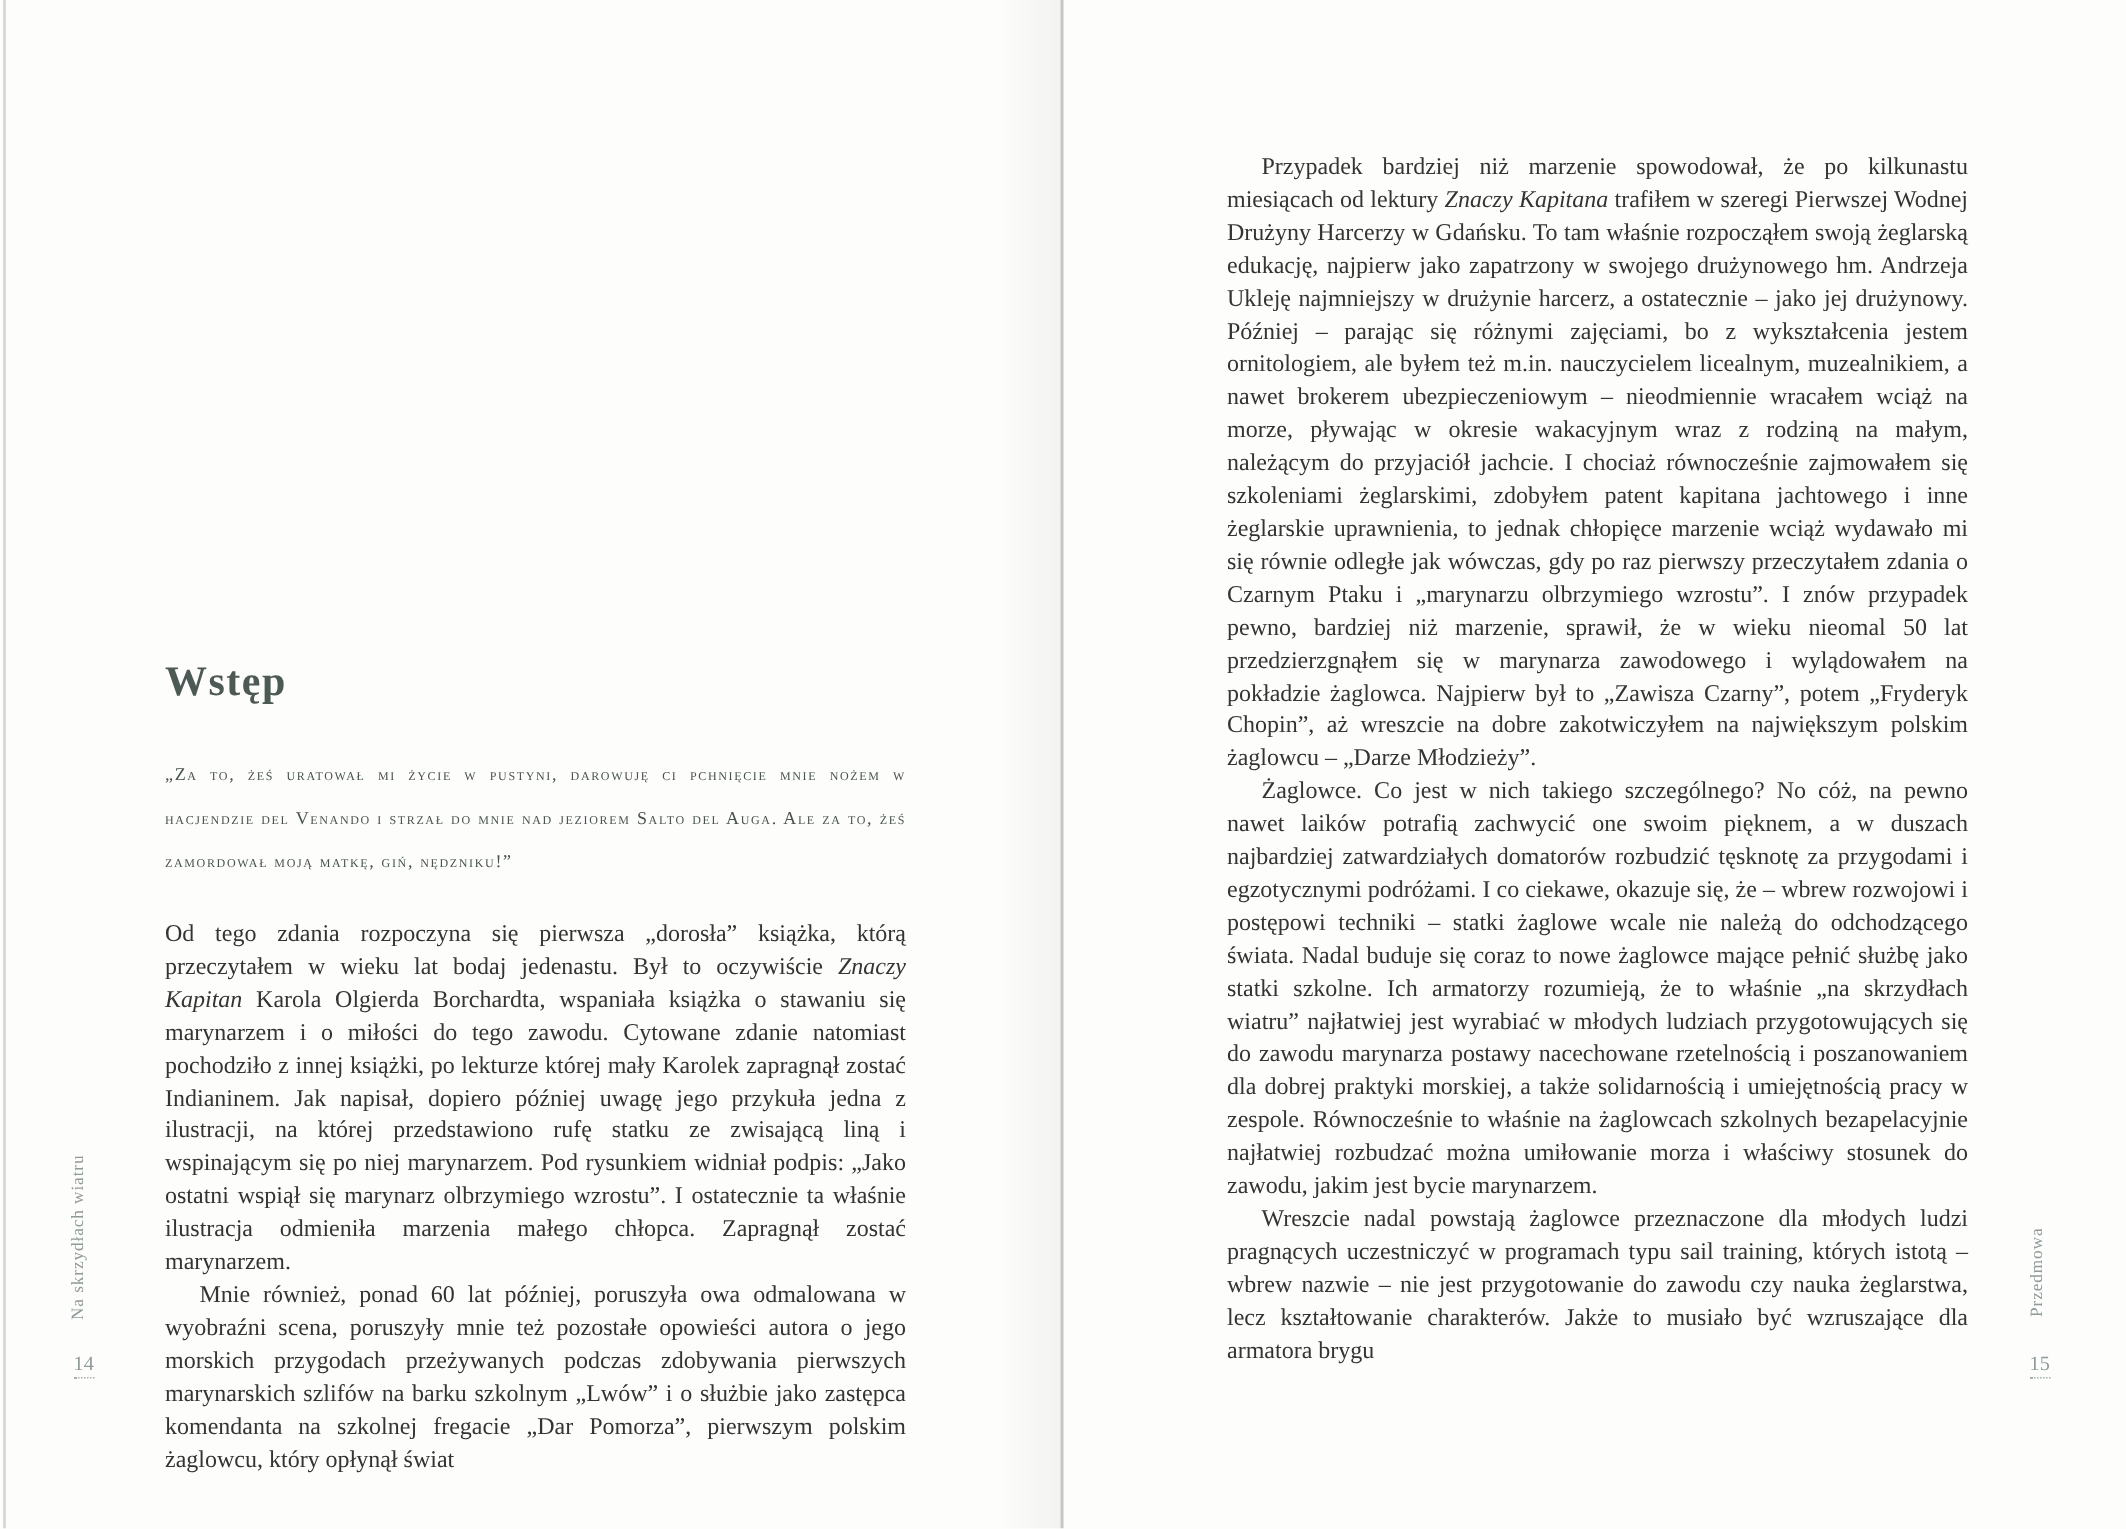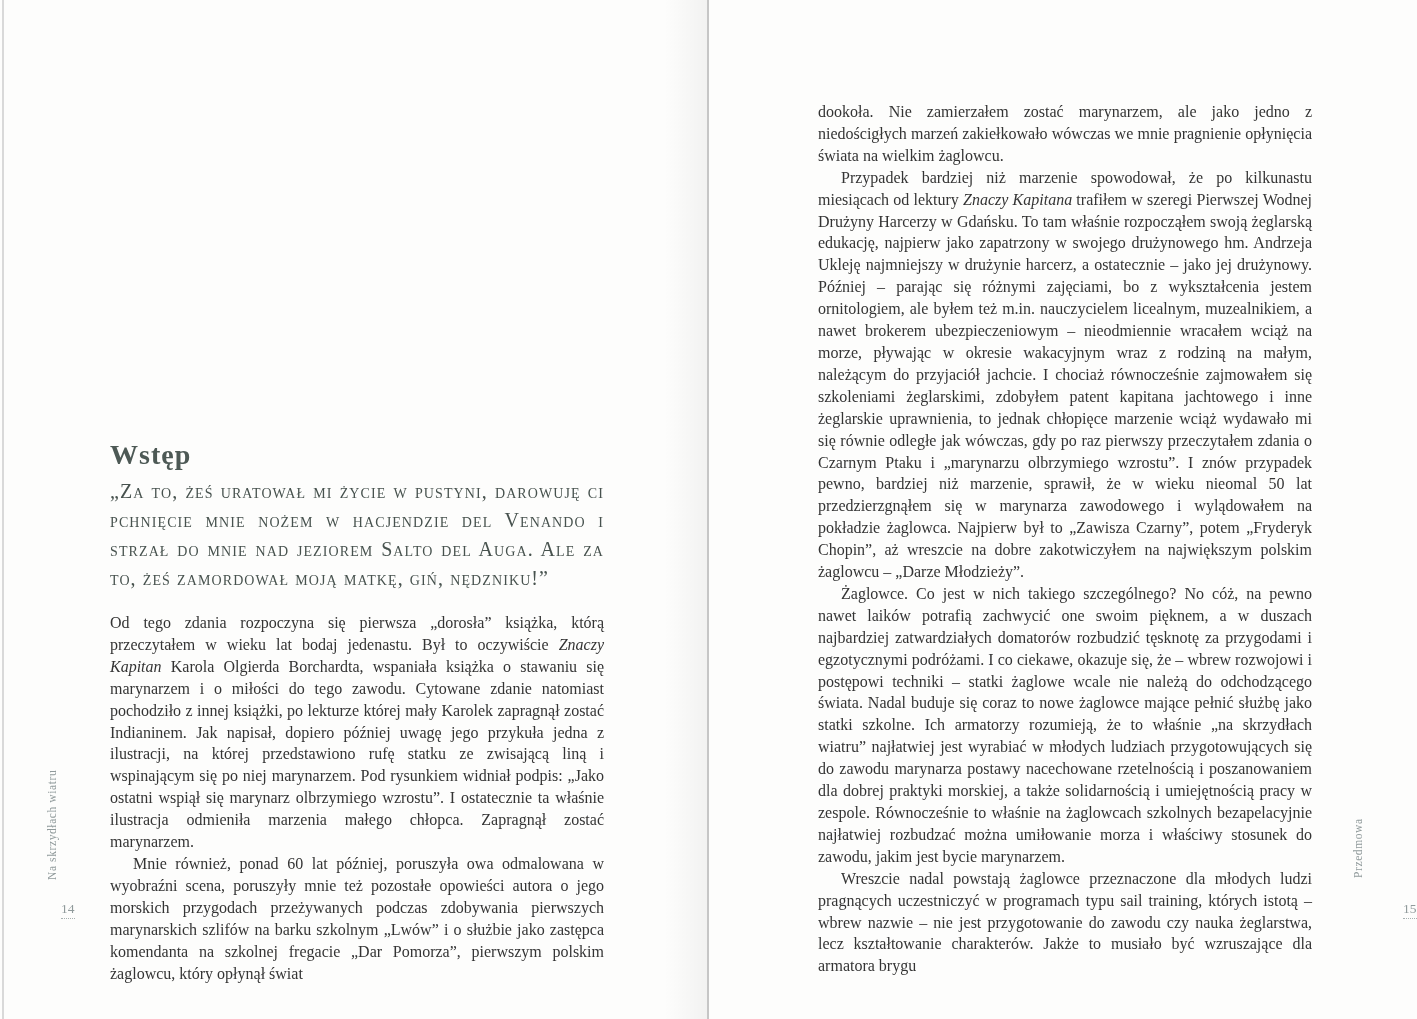--- a/index.html
+++ b/index.html
@@ -10,38 +10,38 @@
   body{width:1417px;height:1019px;background:var(--paper);
        font-family:"Liberation Serif","DejaVu Serif",serif;}
   .canvas{position:relative;width:1417px;height:1019px;overflow:hidden;background:var(--paper);}
   .edge-line{position:absolute;left:2px;top:0;width:2px;height:100%;background:var(--edge);}
   .gutter-shadow{position:absolute;left:664px;top:0;width:43px;height:100%;
        background:linear-gradient(to right, rgba(0,0,0,0), rgba(0,0,0,0.045));}
   .gutter{position:absolute;left:707px;top:0;width:2px;height:100%;background:var(--divider);}
   .page{position:absolute;top:0;height:100%;}
   .heading{position:absolute;left:110px;top:438px;font-size:28px;line-height:34px;
        font-weight:bold;color:var(--heading);letter-spacing:1px;}
-  .epigraph{position:absolute;left:110px;top:477px;width:494px;
-       font-variant:small-caps;font-size:20px;line-height:29px;letter-spacing:1.1px;
+  .epigraph{position:absolute;left:110px;top:502px;width:494px;
+       font-variant:small-caps;font-size:12px;line-height:29px;letter-spacing:1.1px;
        color:var(--epigraph);text-align:justify;}
   .body-text{position:absolute;width:494px;font-size:16px;line-height:21.9px;
        color:var(--text);text-align:justify;hyphens:auto;-webkit-hyphens:auto;}
   .body-left{left:110px;top:612px;}
   .body-right{left:818px;top:101px;}
   .body-text p{text-indent:0;}
   .body-text p.indent{text-indent:23px;}
   .body-text .italic{font-style:italic;}
   .margin-label{position:absolute;writing-mode:vertical-rl;transform:rotate(180deg);
        font-size:11.5px;letter-spacing:0.6px;color:var(--muted);white-space:nowrap;}
   .margin-label-left{left:46px;top:746px;height:134px;}
   .margin-label-right{left:1352px;top:804px;height:74px;}
   .page-num{position:absolute;font-size:13.5px;color:var(--muted);
        border-bottom:1px dotted #a7b0b0;padding-bottom:1px;cursor:pointer;}
-  .page-num-left{left:61px;top:901px;}
-  .page-num-right{left:1403px;top:901px;}
+  .page-num-left{left:49px;top:901px;}
+  .page-num-right{left:1353px;top:901px;}
 </style>
 </head>
 <body>
 
 <div class="canvas">
   <div class="edge-line"></div>
   <div class="gutter-shadow"></div>
   <div class="gutter"></div>
 
   <section class="page">
@@ -50,21 +50,20 @@
     <div class="body-text body-left">
       <p><span>Od tego zdania rozpoczyna się pierwsza „dorosła” książka, którą przeczytałem w wieku lat bodaj jedenastu. Był to oczywiście </span><span class="italic">Znaczy Kapitan</span><span> Karola Olgierda Borchardta, wspaniała książka o stawaniu się marynarzem i o miłości do tego zawodu. Cytowane zdanie natomiast pochodziło z innej książki, po lekturze której mały Karolek zapragnął zostać Indianinem. Jak napisał, dopiero później uwagę jego przykuła jedna z ilustracji, na której przedstawiono rufę statku ze zwisającą liną i wspinającym się po niej marynarzem. Pod rysunkiem widniał podpis: „Jako ostatni wspiął się marynarz olbrzymiego wzrostu”. I ostatecznie ta właśnie ilustracja odmieniła marzenia małego chłopca. Zapragnął zostać marynarzem.</span></p>
       <p class="indent"><span>Mnie również, ponad 60 lat później, poruszyła owa odmalowana w wyobraźni scena, poruszyły mnie też pozostałe opowieści autora o jego morskich przygodach przeżywanych podczas zdobywania pierwszych marynarskich szlifów na barku szkolnym „Lwów” i o służbie jako zastępca komendanta na szkolnej fregacie „Dar Pomorza”, pierwszym polskim żaglowcu, który opłynął świat</span></p>
     </div>
     <div class="margin-label margin-label-left">Na skrzydłach wiatru</div>
     <div class="page-num page-num-left">14</div>
   </section>
 
   <section class="page">
     <div class="body-text body-right">
-      <p><span>dookoła. Nie zamierzałem zostać marynarzem, ale jako jedno z niedościgłych marzeń zakiełkowało wówczas we mnie pragnienie opłynięcia świata na wielkim żaglowcu.</span></p>
       <p class="indent"><span>Przypadek bardziej niż marzenie spowodował, że po kilkunastu miesiącach od lektury </span><span class="italic">Znaczy Kapitana</span><span> trafiłem w szeregi Pierwszej Wodnej Drużyny Harcerzy w Gdańsku. To tam właśnie rozpocząłem swoją żeglarską edukację, najpierw jako zapatrzony w swojego drużynowego hm. Andrzeja Ukleję najmniejszy w drużynie harcerz, a ostatecznie – jako jej drużynowy. Później – parając się różnymi zajęciami, bo z wykształcenia jestem ornitologiem, ale byłem też m.in. nauczycielem licealnym, muzealnikiem, a nawet brokerem ubezpieczeniowym – nieodmiennie wracałem wciąż na morze, pływając w okresie wakacyjnym wraz z rodziną na małym, należącym do przyjaciół jachcie. I chociaż równocześnie zajmowałem się szkoleniami żeglarskimi, zdobyłem patent kapitana jachtowego i inne żeglarskie uprawnienia, to jednak chłopięce marzenie wciąż wydawało mi się równie odległe jak wówczas, gdy po raz pierwszy przeczytałem zdania o Czarnym Ptaku i „marynarzu olbrzymiego wzrostu”. I znów przypadek pewno, bardziej niż marzenie, sprawił, że w wieku nieomal 50 lat przedzierzgnąłem się w marynarza zawodowego i wylądowałem na pokładzie żaglowca. Najpierw był to „Zawisza Czarny”, potem „Fryderyk Chopin”, aż wreszcie na dobre zakotwiczyłem na największym polskim żaglowcu – „Darze Młodzieży”.</span></p>
       <p class="indent"><span>Żaglowce. Co jest w nich takiego szczególnego? No cóż, na pewno nawet laików potrafią zachwycić one swoim pięknem, a w duszach najbardziej zatwardziałych domatorów rozbudzić tęsknotę za przygodami i egzotycznymi podróżami. I co ciekawe, okazuje się, że – wbrew rozwojowi i postępowi techniki – statki żaglowe wcale nie należą do odchodzącego świata. Nadal buduje się coraz to nowe żaglowce mające pełnić służbę jako statki szkolne. Ich armatorzy rozumieją, że to właśnie „na skrzydłach wiatru” najłatwiej jest wyrabiać w młodych ludziach przygotowujących się do zawodu marynarza postawy nacechowane rzetelnością i poszanowaniem dla dobrej praktyki morskiej, a także solidarnością i umiejętnością pracy w zespole. Równocześnie to właśnie na żaglowcach szkolnych bezapelacyjnie najłatwiej rozbudzać można umiłowanie morza i właściwy stosunek do zawodu, jakim jest bycie marynarzem.</span></p>
       <p class="indent"><span>Wreszcie nadal powstają żaglowce przeznaczone dla młodych ludzi pragnących uczestniczyć w programach typu sail training, których istotą – wbrew nazwie – nie jest przygotowanie do zawodu czy nauka żeglarstwa, lecz kształtowanie charakterów. Jakże to musiało być wzruszające dla armatora brygu</span></p>
     </div>
     <div class="margin-label margin-label-right">Przedmowa</div>
     <div class="page-num page-num-right">15</div>
   </section>
 </div>
 
 </body></html>

